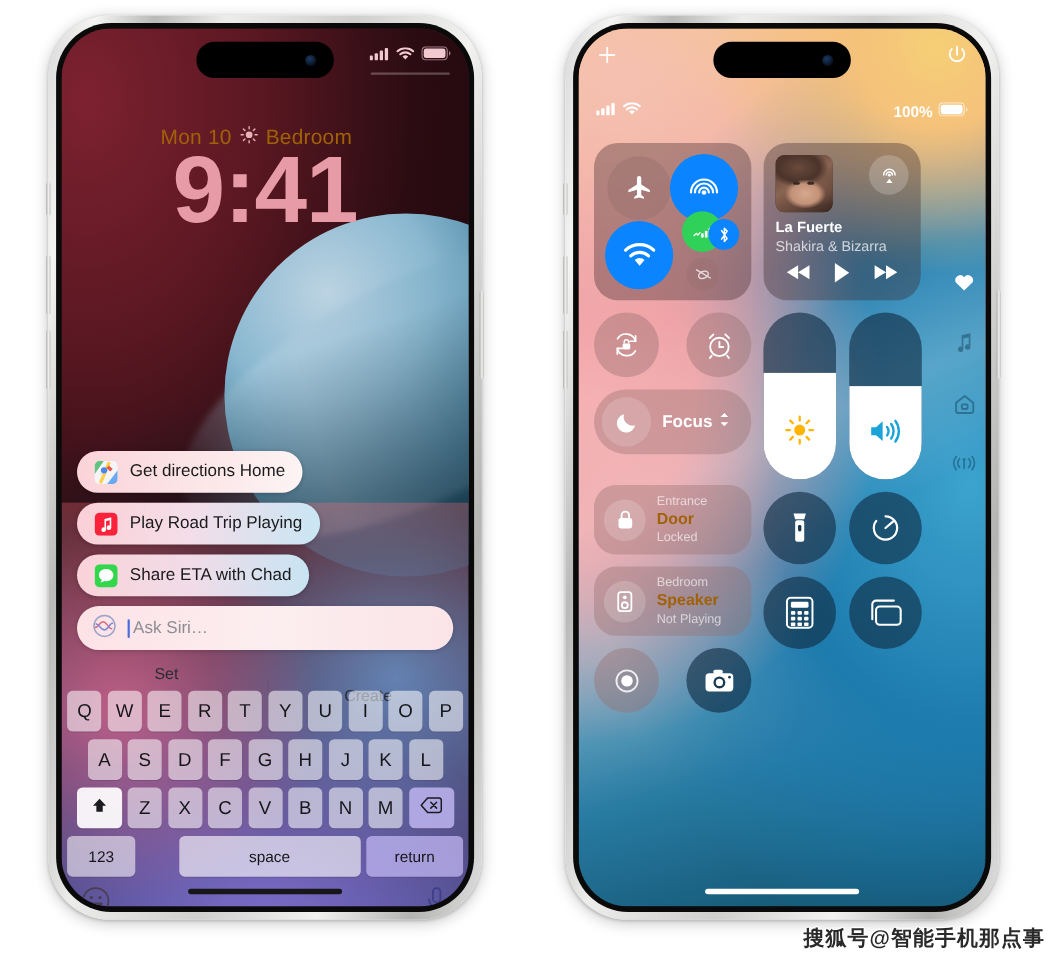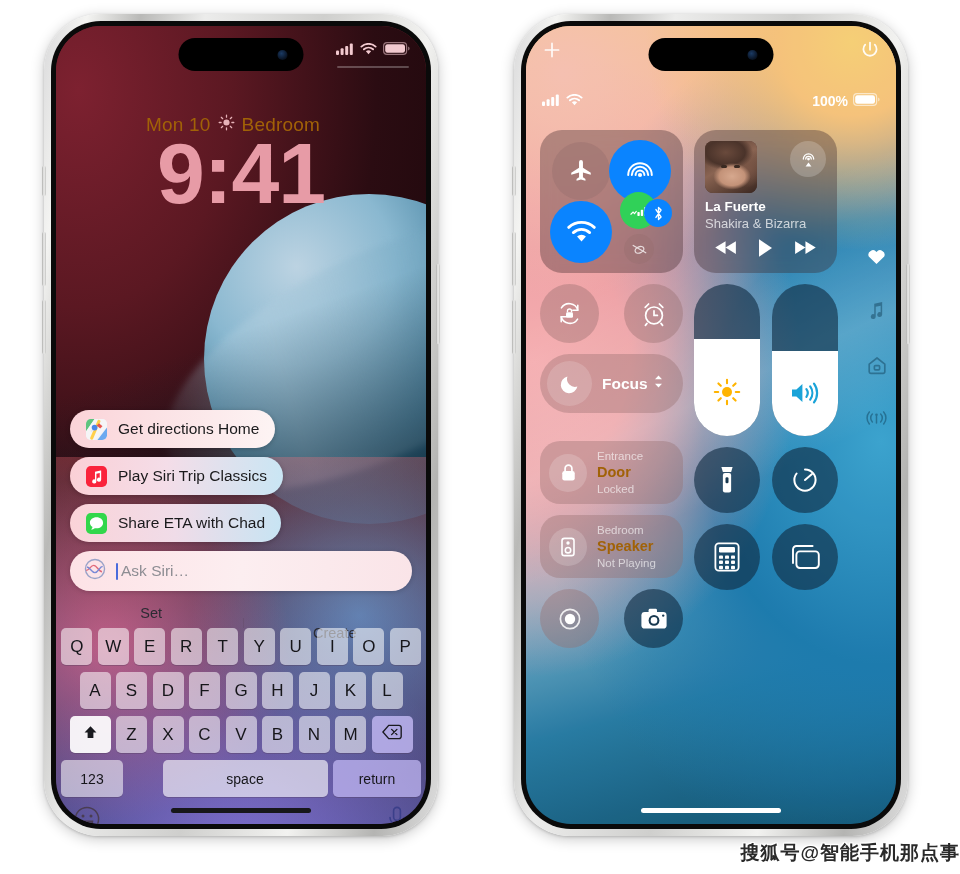--- a/index.html
+++ b/index.html
@@ -169,21 +169,21 @@
 
   .slider{width:66px;height:152px;border-radius:33px;overflow:hidden;position:relative;
     background:rgba(16,44,66,.62);display:flex;align-items:flex-end;justify-content:center;}
   .slider .fill{position:absolute;left:0;right:0;bottom:0;background:#fff;}
   .slider .sico{position:relative;z-index:2;margin-bottom:26px;}
 
   .page-dots{position:absolute;right:9px;top:222px;z-index:30;display:flex;flex-direction:column;
     gap:32px;align-items:center;}
 
   
-  .wm{position:absolute;right:0;bottom:8px;font-size:19px;font-weight:700;color:#2a2a2a;
+  .wm{position:absolute;right:10px;bottom:8px;font-size:19px;font-weight:700;color:#2a2a2a;
     letter-spacing:1px;z-index:60;
     text-shadow:0 0 3px #fff,0 0 3px #fff,1px 1px 0 #fff,-1px -1px 0 #fff,1px -1px 0 #fff,-1px 1px 0 #fff;}
 </style>
 </head>
 <body>
 
 <div class="stage">
 
   <div class="phone" style="left:44px;top:14px;width:394px;height:822px;">
     <div class="btn-side btn-L" style="top:152px;width:4px;height:30px;"></div>
@@ -264,21 +264,21 @@
             <span>Get directions Home</span>
           </div>
 
           <div class="pill p2">
             <span class="pill-ico">
               <svg width="21" height="21" viewBox="0 0 22 22">
                 <rect width="22" height="22" rx="5" fill="#fa233b"></rect>
                 <path d="M15.2 4.6 9.4 6v8.1a2.2 2.2 0 1 0 1.5 2V8.1l3.5-.85v5a2.2 2.2 0 1 0 1.5 2V4.6Z" fill="#fff"></path>
               </svg>
             </span>
-            <span>Play Siri Trip Classics</span>
+            <span>Play Road Trip Playing</span>
           </div>
 
           <div class="pill p3">
             <span class="pill-ico">
               <svg width="21" height="21" viewBox="0 0 22 22">
                 <rect width="22" height="22" rx="5" fill="#32d74b"></rect>
                 <path d="M11 4.4c-4 0-6.9 2.5-6.9 5.7 0 1.9 1.1 3.6 2.8 4.6-.2 1-.8 1.9-1.6 2.6 1.5-.1 2.9-.7 3.9-1.4.6.1 1.2.2 1.8.2 4 0 6.9-2.5 6.9-5.9 0-3.3-2.9-5.8-6.9-5.8Z" fill="#fff"></path>
               </svg>
             </span>
             <span>Share ETA with Chad</span>

